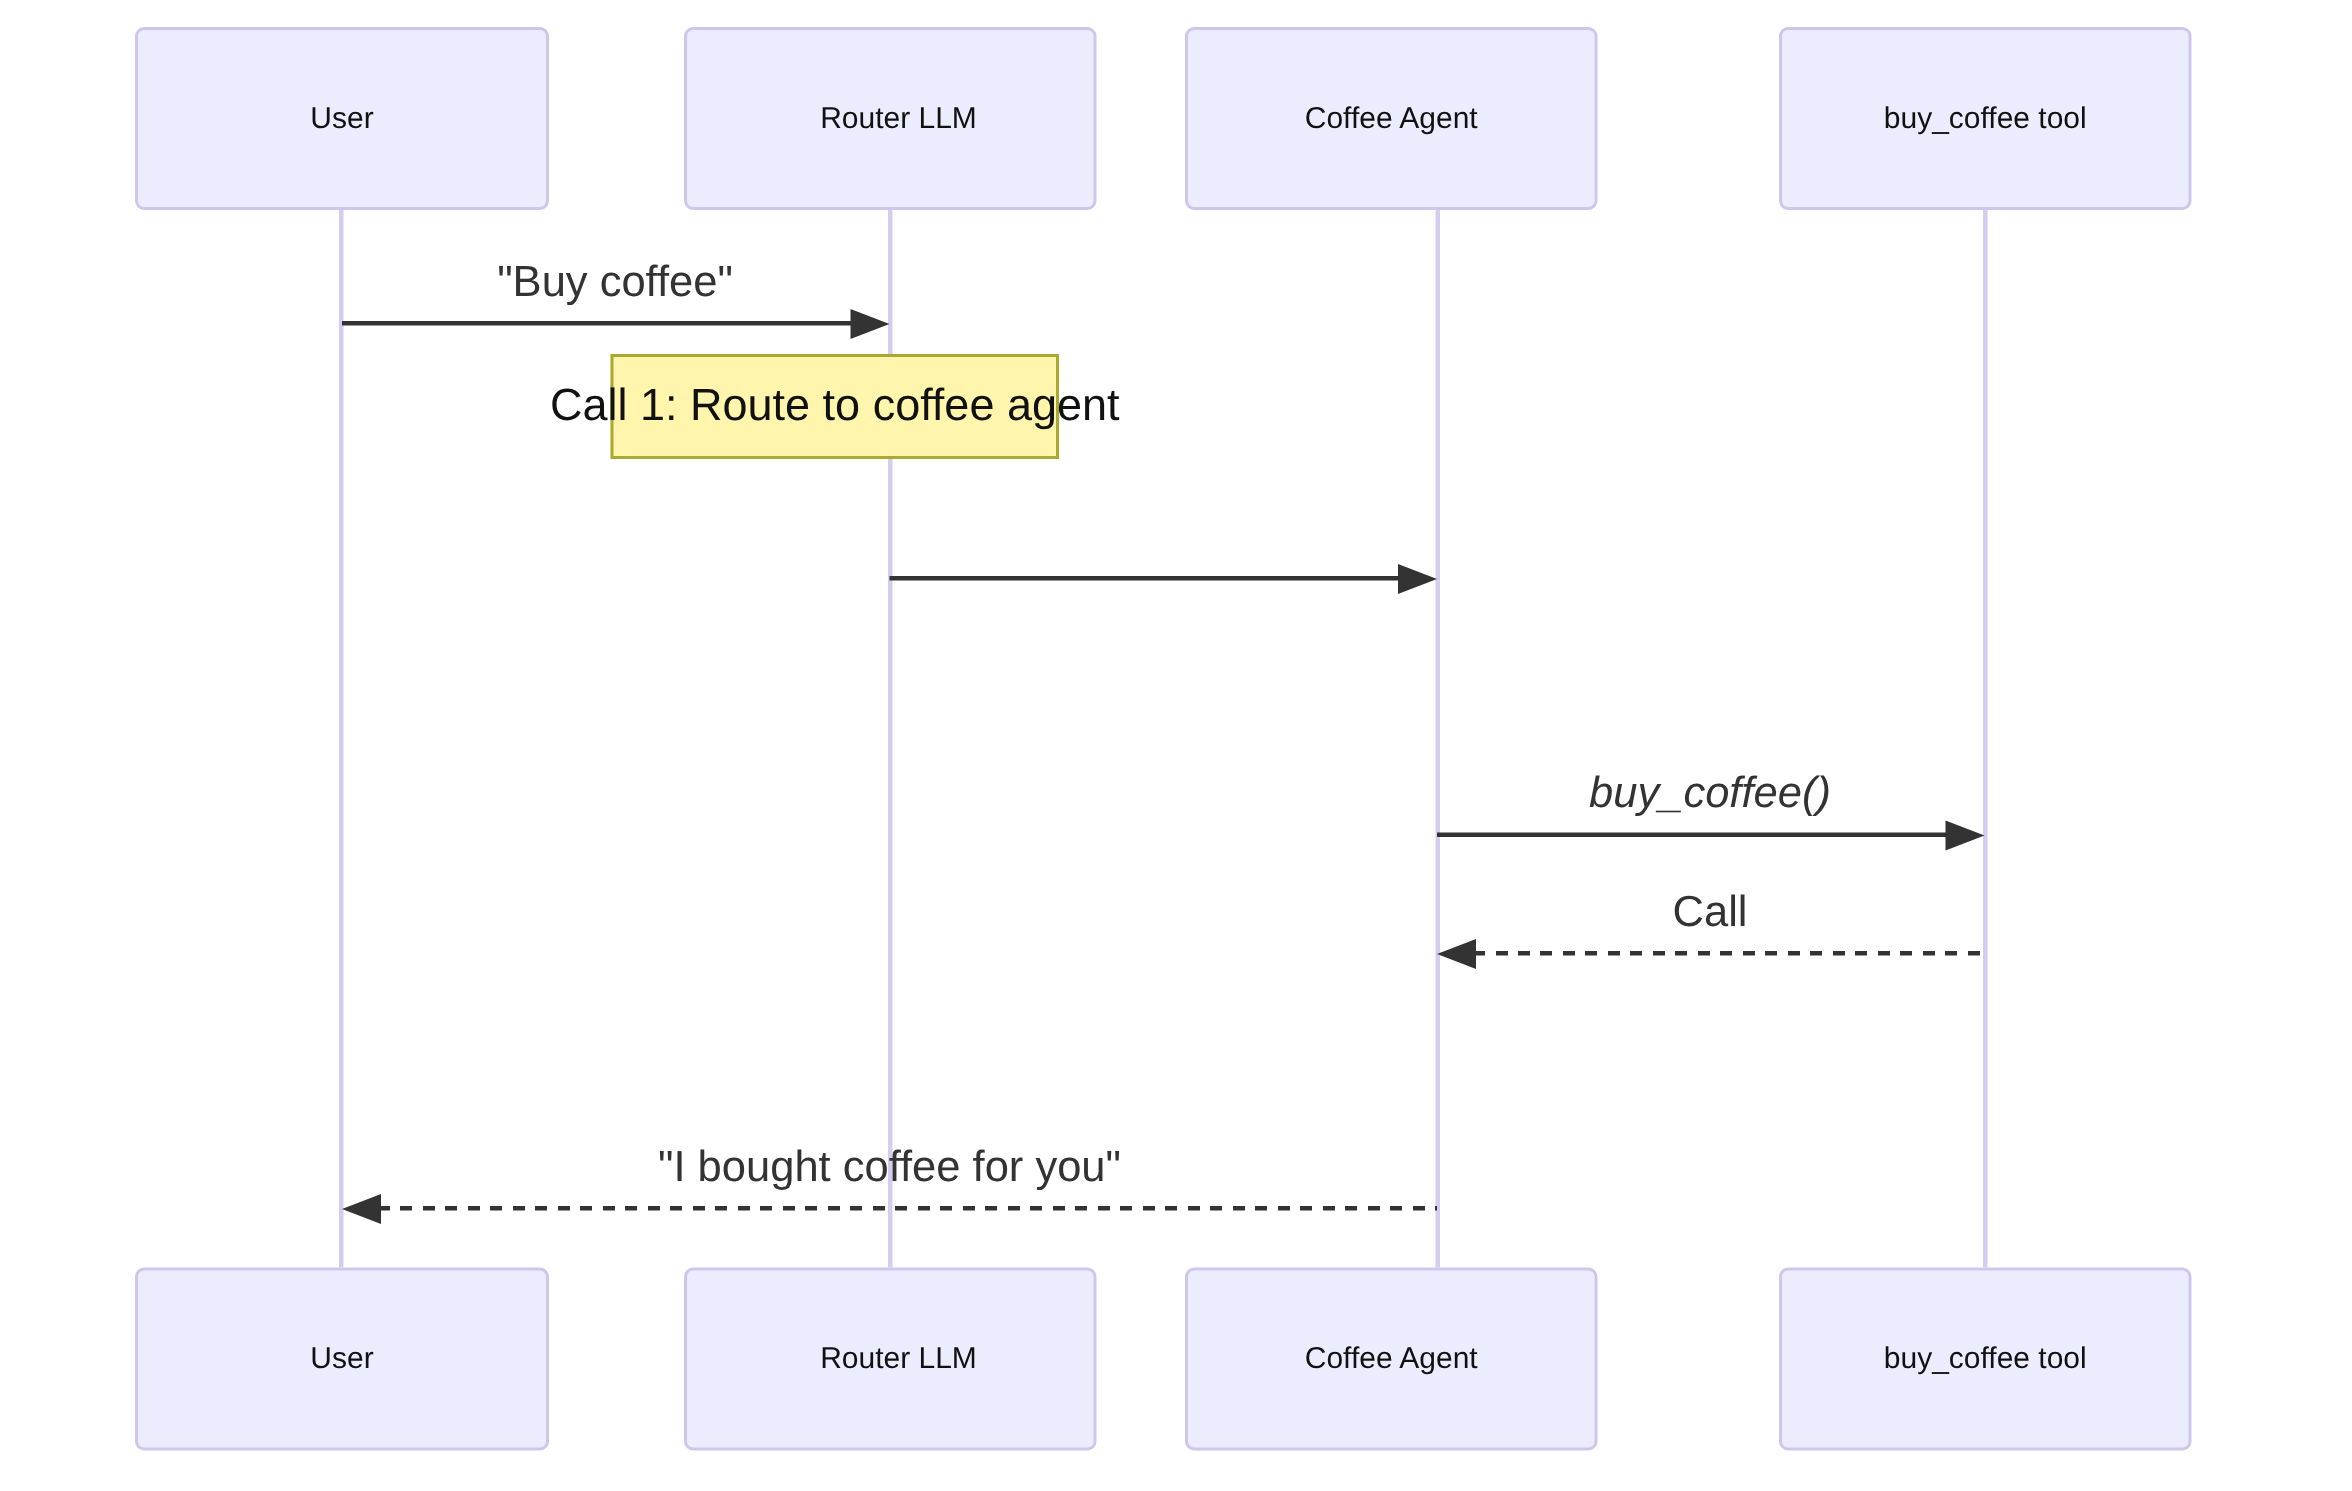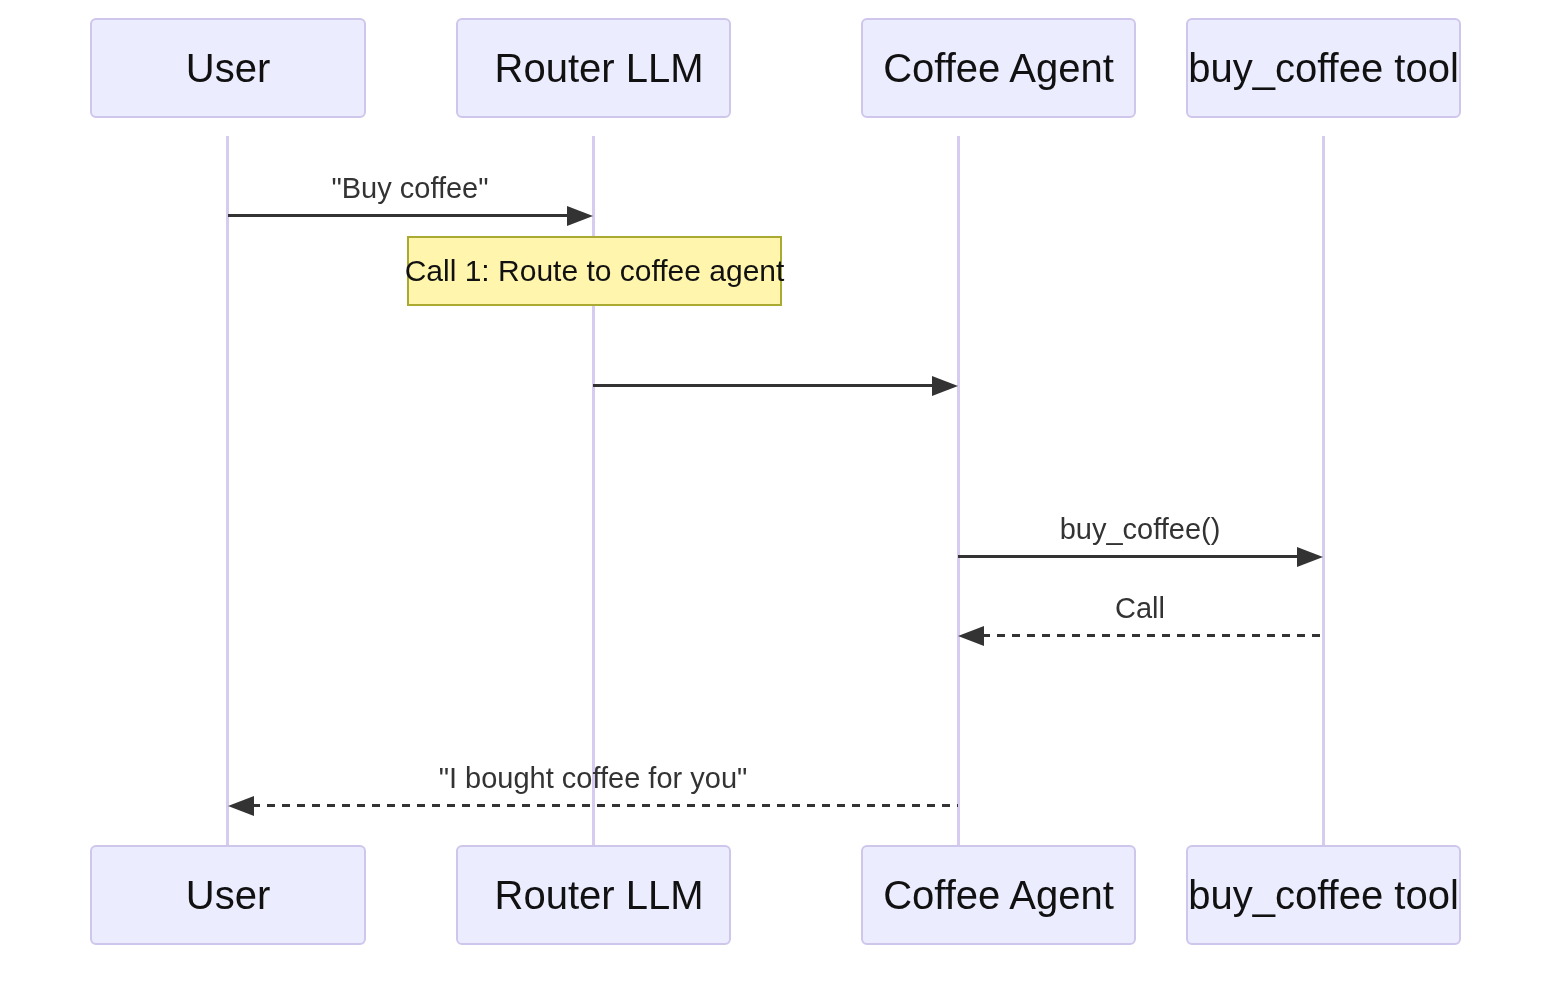--- a/index.html
+++ b/index.html
@@ -13,37 +13,37 @@
     width: 1568px;
     height: 994px;
     background: #ffffff;
     overflow: hidden;
     color: #1f1f1f;
   }
   
   .actor-box {
     position: absolute;
     width: 275px;
-    height: 100px;
+    height: 122px;
     background: #ECECFF;
     border: 2px solid #CFC6EC;
     border-radius: 6px;
     box-sizing: border-box;
     display: flex;
     align-items: center;
     justify-content: center;
-    font-size: 40px;
+    font-size: 20px;
     color: #111111;
     white-space: nowrap;
   }
   .actor-top    { top: 18px; }
   .actor-bottom { top: 845px; }
   .a0 { left: 90px;  width: 276px; }
   .a1 { left: 456px; padding-left: 11px; }
-  .a2 { left: 861px; }
+  .a2 { left: 790px; }
   .a3 { left: 1186px; text-align: right; }
   
   .lifeline {
     position: absolute;
     top: 136px;
     height: 709px;
     width: 3px;
     background: #D5CCF0;
   }
   .l0 { left: 226px; }
@@ -87,21 +87,21 @@
     background: #FFF5AD;
     border: 2px solid #AAAA33;
     box-sizing: border-box;
     display: flex;
     align-items: center;
     justify-content: center;
     font-size: 30px;
     color: #111111;
     white-space: nowrap;
   }
-  .n0 { left: 407px; top: 236px; width: 375px; height: 70px; }
+  .n0 { left: 407px; top: 236px; width: 299px; height: 70px; }
   .n1 { left: 822px; top: 406px; width: 275px; height: 70px; }
   .n2 { left: 822px; top: 654px; width: 275px; height: 70px; }
 </style>
 </head>
 <body>
 
 <div class="canvas">
 
   <div class="lifeline l0"></div>
   <div class="lifeline l1"></div>
@@ -121,21 +121,21 @@
   <div class="msg-label" style="left:410px; top:171px;">"Buy coffee"</div>
   <div class="msg-line" style="left:228px; top:214px; width:341px;"></div>
   <div class="arrow-right" style="left:567px; top:206px;"></div>
 
   <div class="note n0">Call 1: Route to coffee agent</div>
 
   <div class="msg-line" style="left:593px; top:384px; width:341px;"></div>
   <div class="arrow-right" style="left:932px; top:376px;"></div>
 
 
-  <div class="msg-label" style="left:1140px; top:512px;">buy_coffee()</div>
+  <div class="msg-label" style="left:1140px; top:512px;font-style:italic;">buy_coffee()</div>
   <div class="msg-line" style="left:958px; top:555px; width:341px;"></div>
   <div class="arrow-right" style="left:1297px; top:547px;"></div>
 
   <div class="msg-label" style="left:1140px; top:591px;">Call</div>
   <div class="msg-line dashed" style="left:982px; top:634px; width:341px;"></div>
   <div class="arrow-left" style="left:958px; top:626px;"></div>
 
 
   <div class="msg-label" style="left:593px; top:761px;">"I bought coffee for you"</div>
   <div class="msg-line dashed" style="left:252px; top:804px; width:706px;"></div>

